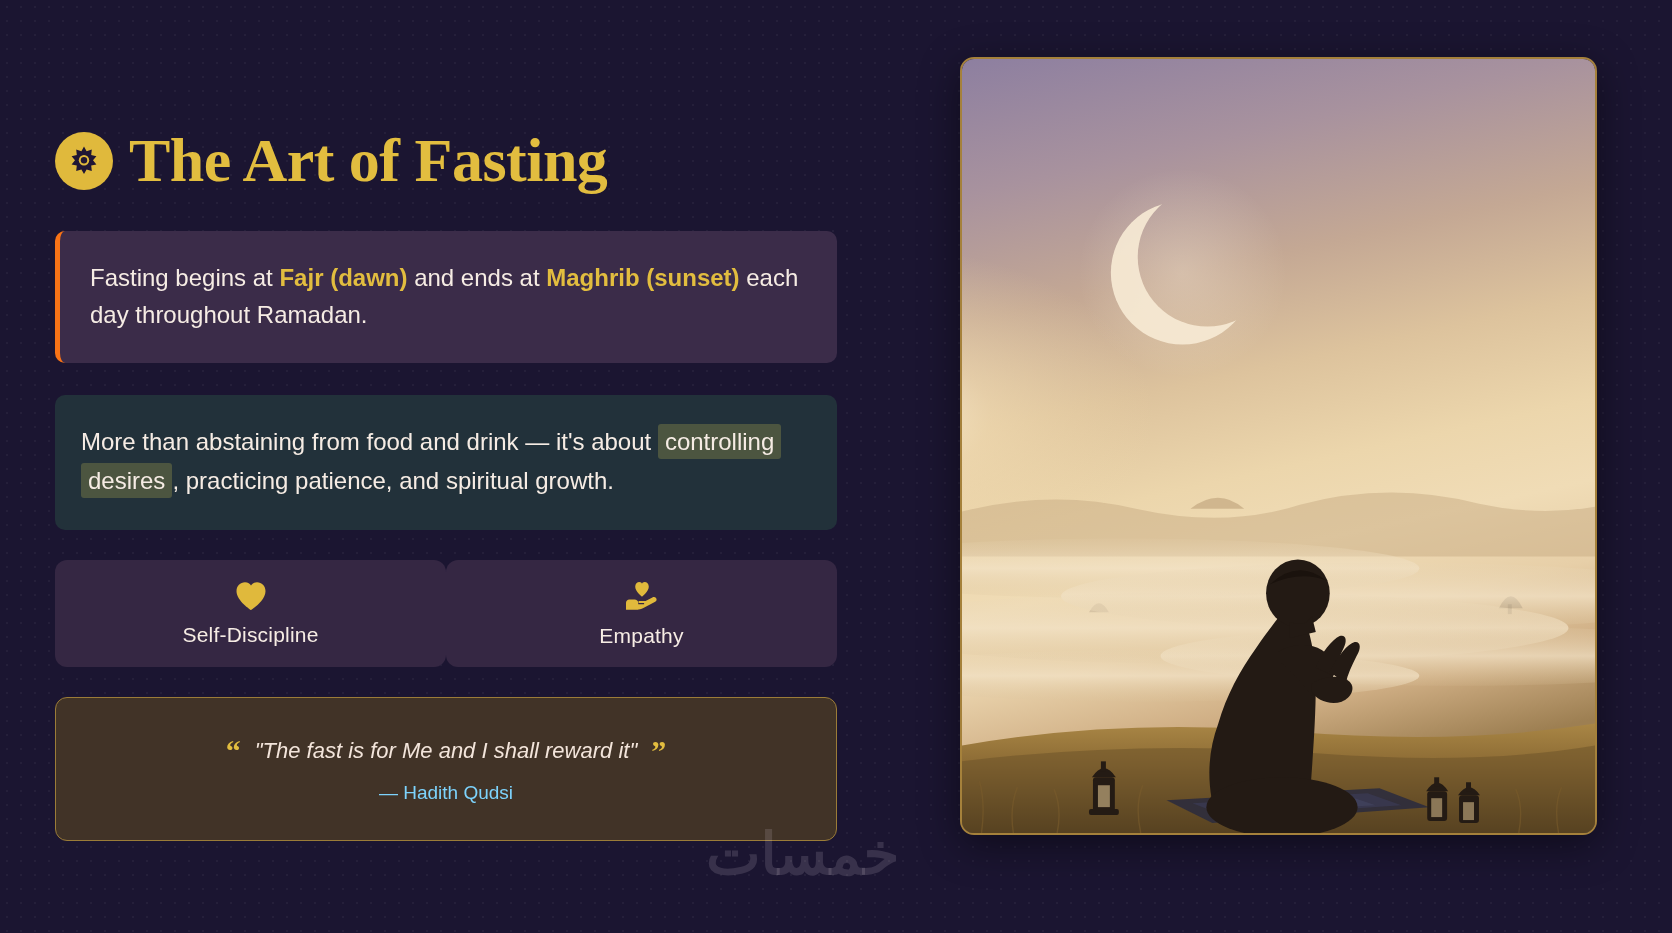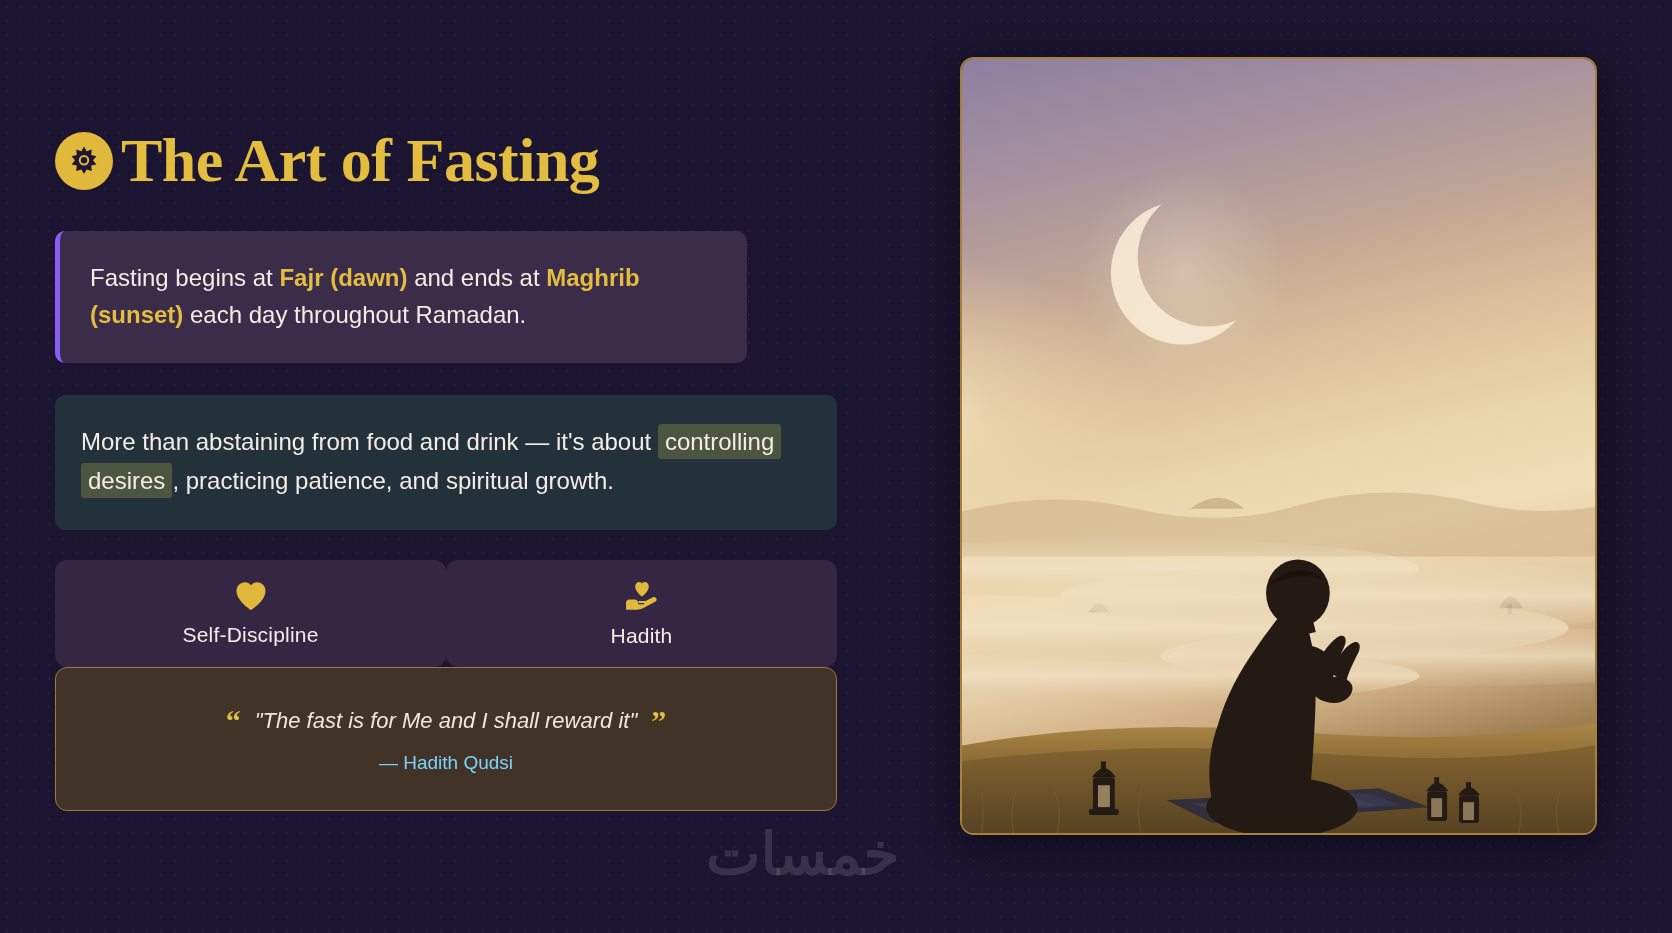--- a/index.html
+++ b/index.html
@@ -31,21 +31,21 @@
   .left-col {
     width: 885px;
     padding: 128px 0 0 55px;
     position: relative;
     z-index: 2;
   }
 
   .title-row {
     display: flex;
     align-items: center;
-    gap: 8px;
+    gap: 16px;
     margin-bottom: 38px;
   }
 
   .title-badge {
     width: 58px;
     height: 58px;
     border-radius: 50%;
     background: #e0b93c;
     display: flex;
     align-items: center;
@@ -59,23 +59,23 @@
     font-family: "Liberation Serif", serif;
     font-weight: bold;
     font-size: 62px;
     line-height: 1.05;
     color: #e2bd3f;
     letter-spacing: -0.5px;
   }
 
   
   .card-fajr {
-    width: 692px;
+    width: 782px;
     background: #3b2c49;
-    border-left: 5px solid #8b5cf6;
+    border-left: 5px solid #f97316;
     border-radius: 10px;
     padding: 28px 34px 30px 30px;
     margin-bottom: 32px;
   }
 
   .card-fajr p {
     font-size: 24px;
     line-height: 1.55;
     color: #f6ece4;
     font-weight: 400;
@@ -104,20 +104,21 @@
     padding: 4px 7px;
     border-radius: 3px;
     box-decoration-break: clone;
     -webkit-box-decoration-break: clone;
   }
 
   
   .pill-row {
     display: flex;
     width: 782px;
+    margin-bottom: 30px;
     align-items: flex-end;
   }
 
   .pill {
     flex: 1 1 0;
     background: #352743;
     border-radius: 12px;
     height: 107px;
     display: flex;
     flex-direction: column;
@@ -246,21 +247,21 @@
       </div>
 
       <div class="pill">
         <span class="pill-icon">
           <svg width="36" height="32" viewBox="0 0 36 32">
             <path d="M18 16.6 C18 16.6 11.2 11.4 11.2 6.7 C11.2 4.1 13.1 2.1 15.4 2.1 C16.8 2.1 17.7 2.9 18 3.8 C18.3 2.9 19.2 2.1 20.6 2.1 C22.9 2.1 24.8 4.1 24.8 6.7 C24.8 11.4 18 16.6 18 16.6 Z" fill="#e0b93c"></path>
             <path d="M2 24.2 L2 29.6 L12.6 29.6 C15 29.6 17.3 29 19.4 27.9 L31.2 21.8 C32.6 21 33 19.4 32.2 18.2 C31.4 17 29.7 16.7 28.4 17.4 L21.6 21 L14.6 21 L14.6 23.1 L20.1 23.1 L20.1 24.2 Z" fill="#e0b93c"></path>
             <path d="M2 22.6 C2 20.8 3.5 19.4 5.3 19.4 L10.6 19.4 C12.6 19.4 14.2 20.9 14.2 22.6 L14.2 29.6 L2 29.6 Z" fill="#e0b93c"></path>
           </svg>
         </span>
-        <span class="pill-label">Hadith</span>
+        <span class="pill-label">Empathy</span>
       </div>
 
     </div>
 
     <div class="quote-card">
       <div class="quote-line">
         <span class="qmark">“</span>
         <span class="quote-text">"The fast is for Me and I shall reward it"</span>
         <span class="qmark">”</span>
       </div>

